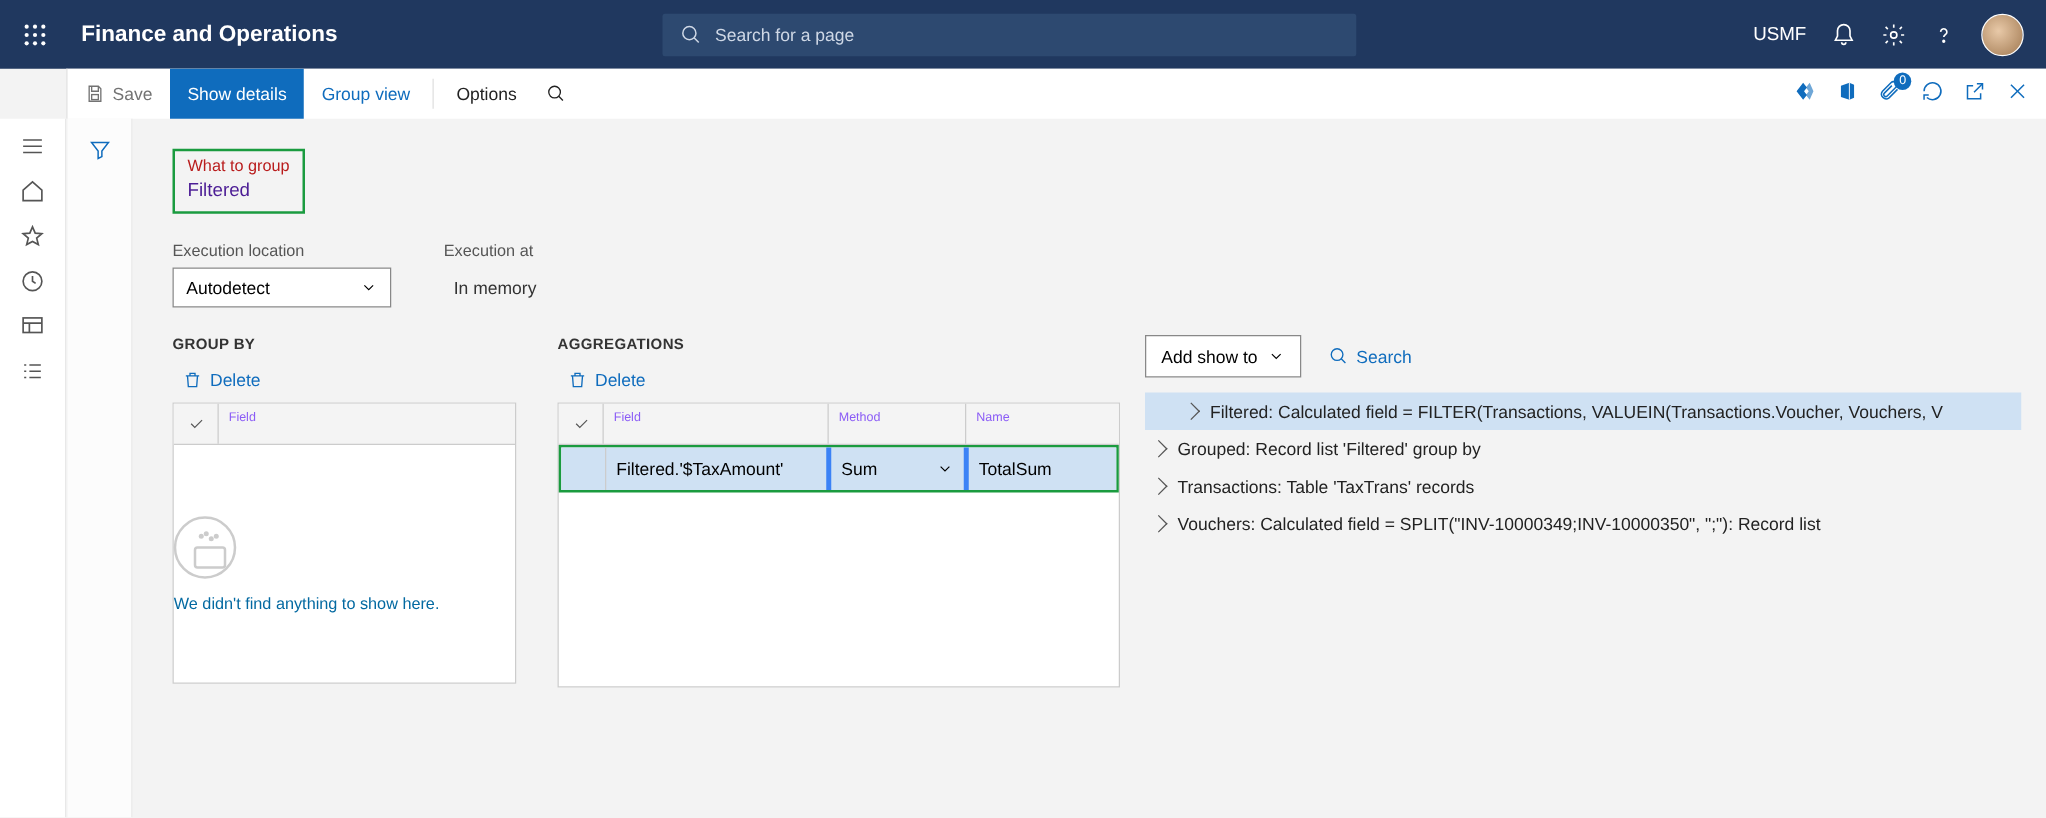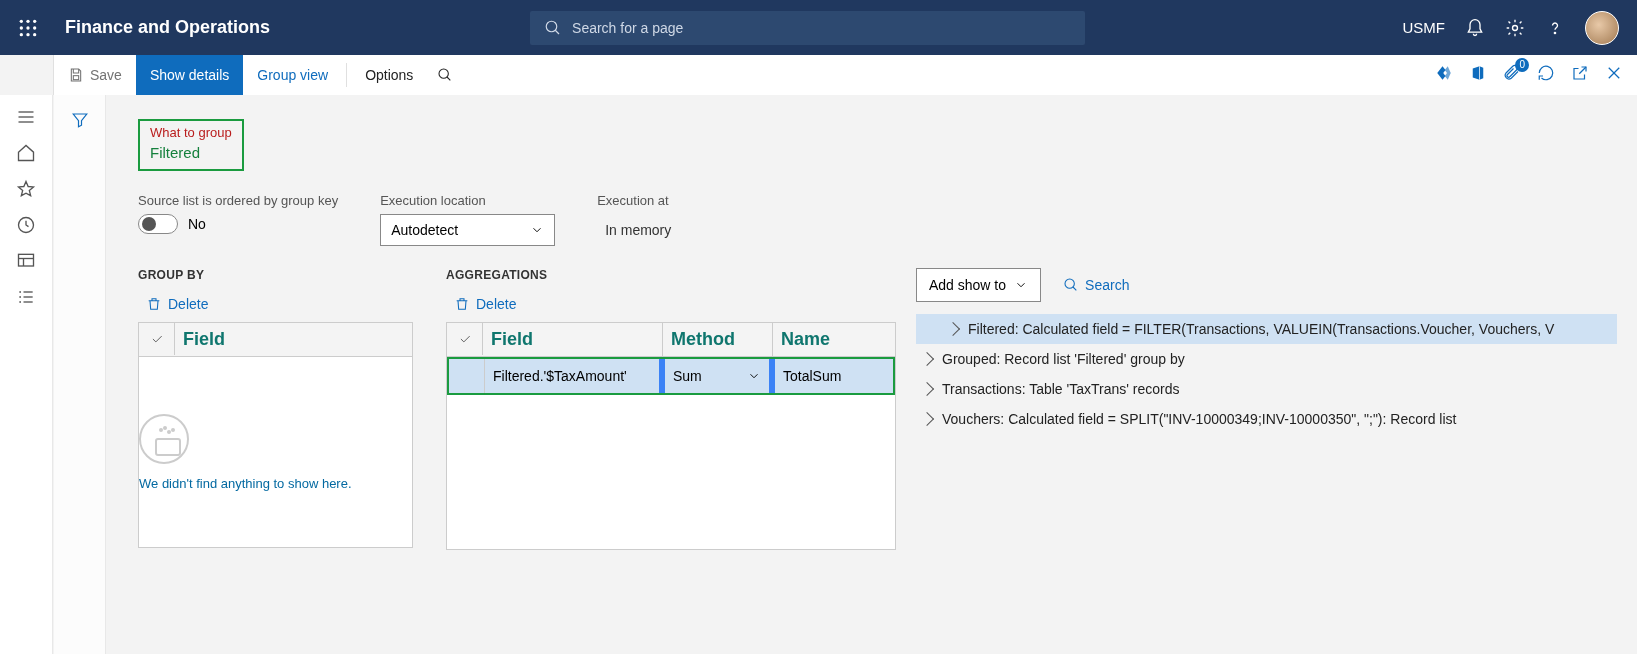--- a/index.html
+++ b/index.html
@@ -31,51 +31,51 @@
   .leftnav { width:53px; background:#fff; border-right:1px solid #e8e8e8; display:flex; flex-direction:column; align-items:center; gap:16px; padding-top:12px;}
   .leftnav .nico { width:20px; height:20px; color:#555; display:flex; align-items:center; justify-content:center;}
   .side-filter { width:52px; background:#fcfcfc; border-right:1px solid #e8e8e8; display:flex; justify-content:center; padding-top:16px; margin-left:1px;}
   .side-filter .fico { color:#0f6cbd; }
 
   .main { flex:1; padding: 24px 0 0 32px; position:relative; }
   .page-title { font-size:28px; font-weight:600; color:#222; margin-bottom:18px;}
 
   .field-block { display:inline-block; border:2px solid #1a9b3f; padding:4px 10px 8px 10px;}
   .field-block .lbl { font-size:13px; color:#b91c1c; }
-  .field-block .val { font-size:15px; color:#15803d; padding-top:4px;}
+  .field-block .val { font-size:15px; color:#4c1d95; padding-top:4px;}
 
   .row-params { display:flex; gap:42px; margin-top:22px; align-items:flex-start;}
   .param .lbl { font-size:13px; color:#555; margin-bottom:6px;}
   .toggle-row { display:flex; align-items:center; gap:10px;}
   .toggle { width:40px; height:20px; border-radius:10px; border:1px solid #888; position:relative; background:#fff;}
   .toggle .knob { width:14px; height:14px; border-radius:50%; background:#555; position:absolute; left:3px; top:2px;}
   .select { border:1px solid #888; background:#fff; height:32px; width:175px; display:flex; align-items:center; padding:0 10px; justify-content:space-between;}
   .readonly { height:32px; width:175px; display:flex; align-items:center; padding:0 8px; color:#333;}
 
   .cols { display:flex; gap:20px; margin-top:22px;}
   .col1 { width:275px;}
   .col2 { width:450px; margin-left:13px;}
   .col3 { flex:1; padding-right:20px;}
 
   .sec-hdr { font-size:12px; font-weight:700; color:#333; letter-spacing:0.3px; margin-bottom:8px;}
   .del-btn { color:#0f6cbd; display:flex; align-items:center; gap:6px; padding:6px 0 10px 8px; cursor:pointer;}
   .grid { border:1px solid #ccc; background:#fff;}
   .grid-hdr { background:#f4f4f4; display:flex; border-bottom:1px solid #ccc;}
   .grid-hdr .chk { width:36px; border-right:1px solid #ccc; display:flex; align-items:center; justify-content:center; height:32px; color:#555;}
-  .grid-hdr .gh { padding:6px 8px; font-size:18px; color:#0f766e; border-right:1px solid #ccc;font-weight:bold;}
+  .grid-hdr .gh { padding:6px 8px; font-size:10px; color:#8b5cf6; border-right:1px solid #ccc;}
   .grid-hdr .gh:last-child{border-right:none;}
   .empty-box { height:190px; display:flex; flex-direction:column; align-items:flex-start; justify-content:center; color:#0369a1; gap:12px;}
   .empty-ico { width:50px; height:50px; border:2px solid #ccc; border-radius:50%; position:relative;}
   .empty-ico::before { content:""; position:absolute; left:14px; top:22px; width:22px; height:14px; border:2px solid #ccc; border-radius:3px;}
   .empty-ico::after { content:""; position:absolute; left:18px; top:12px; width:4px;height:4px;border-radius:50%;background:#ccc; box-shadow: 8px 2px 0 #ccc, 4px -2px 0 #ccc, 12px 0 0 #ccc; }
 
   .ag-row-wrap { border:2px solid #1a9b3f; }
   .ag-row { background:#cfe1f3; display:flex; height:34px; align-items:stretch;}
   .ag-row .chk { width:36px; border-right:1px solid #ccc;}
-  .ag-cell { border-right:6px solid #3b82f6; display:flex; align-items:center; padding:0 8px; font-size:14px;}
+  .ag-cell { border-right:4px solid #3b82f6; display:flex; align-items:center; padding:0 8px; font-size:14px;}
   .ag-cell.method { justify-content:space-between; }
   .ag-cell:last-child{border-right:none;}
 
   .addfield-row { display:flex; align-items:center; gap:22px; margin-bottom:12px;}
   .addfield { border:1px solid #888; background:#fff; height:34px; padding:0 12px; display:flex; align-items:center; gap:8px; font-size:14px;}
   .search-link { color:#0f6cbd; display:flex; align-items:center; gap:6px; cursor:pointer;}
 
   .tree { display:flex; flex-direction:column;}
   .tree-row { display:flex; align-items:center; height:30px; padding-left:6px; gap:10px; font-size:14px; color:#222; white-space:nowrap; overflow:hidden;}
   .tree-row.sel { background:#cfe1f3;padding-left:32px; }
@@ -246,29 +246,20 @@
 
   <div class="main">
 
     <div class="field-block">
       <div class="lbl">What to group</div>
       <div class="val">Filtered</div>
     </div>
 
     <div class="row-params">
       <div class="param">
-        <div class="lbl">Source list is ordered by group key</div>
-        <div class="toggle-row">
-          <div class="toggle">
-              <div class="knob"></div>
-            </div>
-          <span>No</span>
-        </div>
-      </div>
-      <div class="param">
         <div class="lbl">Execution location</div>
         <div class="select">
           <span>Autodetect</span>
           <svg class="ico-stroke" width="14" height="14" viewBox="0 0 24 24" stroke="#555">
               <path d="M6 9l6 6 6-6"></path>
             </svg>
         </div>
       </div>
       <div class="param">
         <div class="lbl">Execution at</div>

